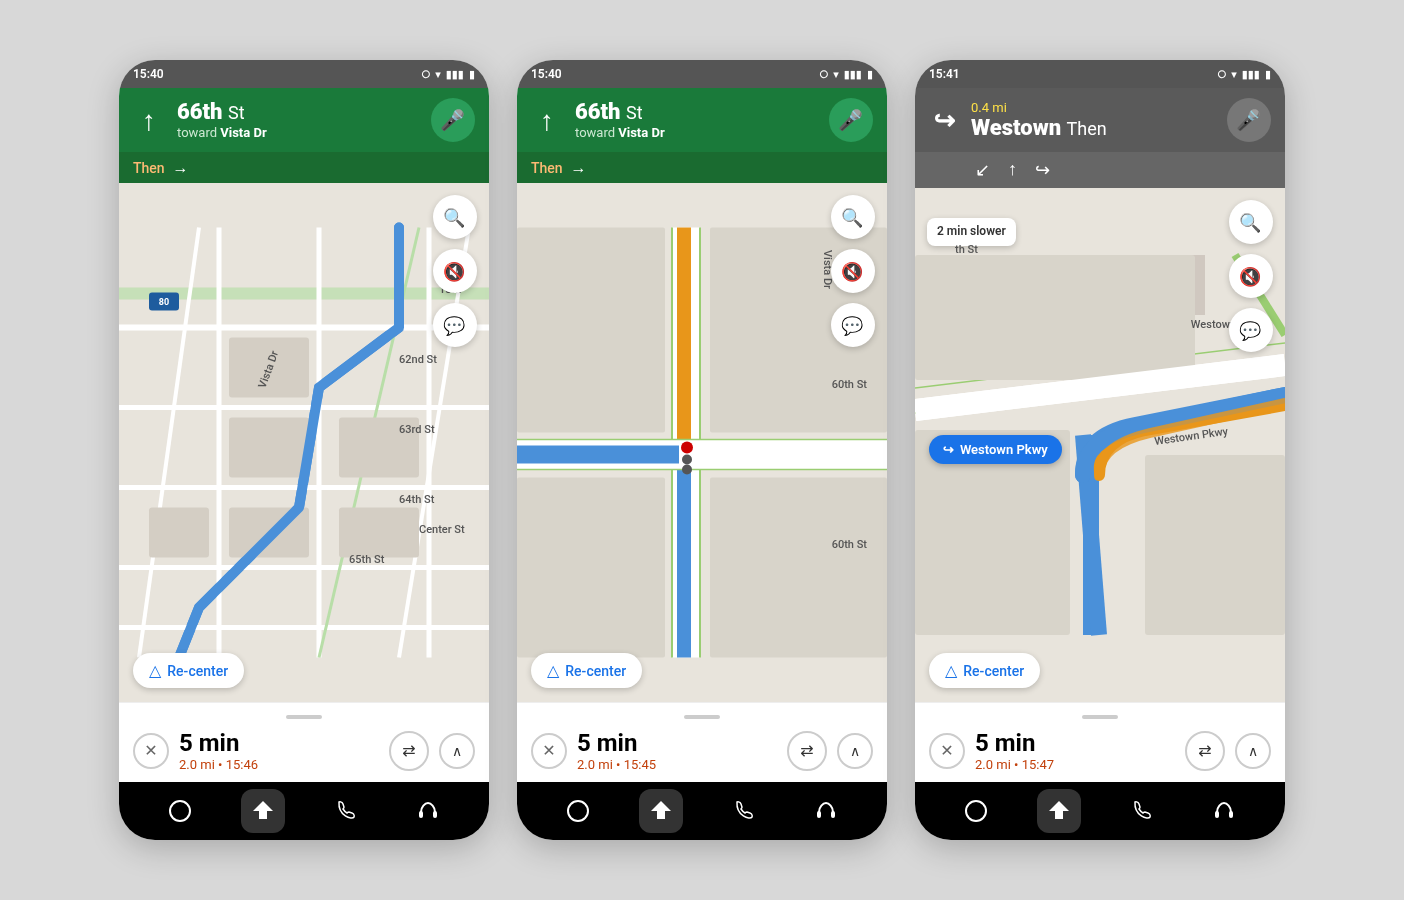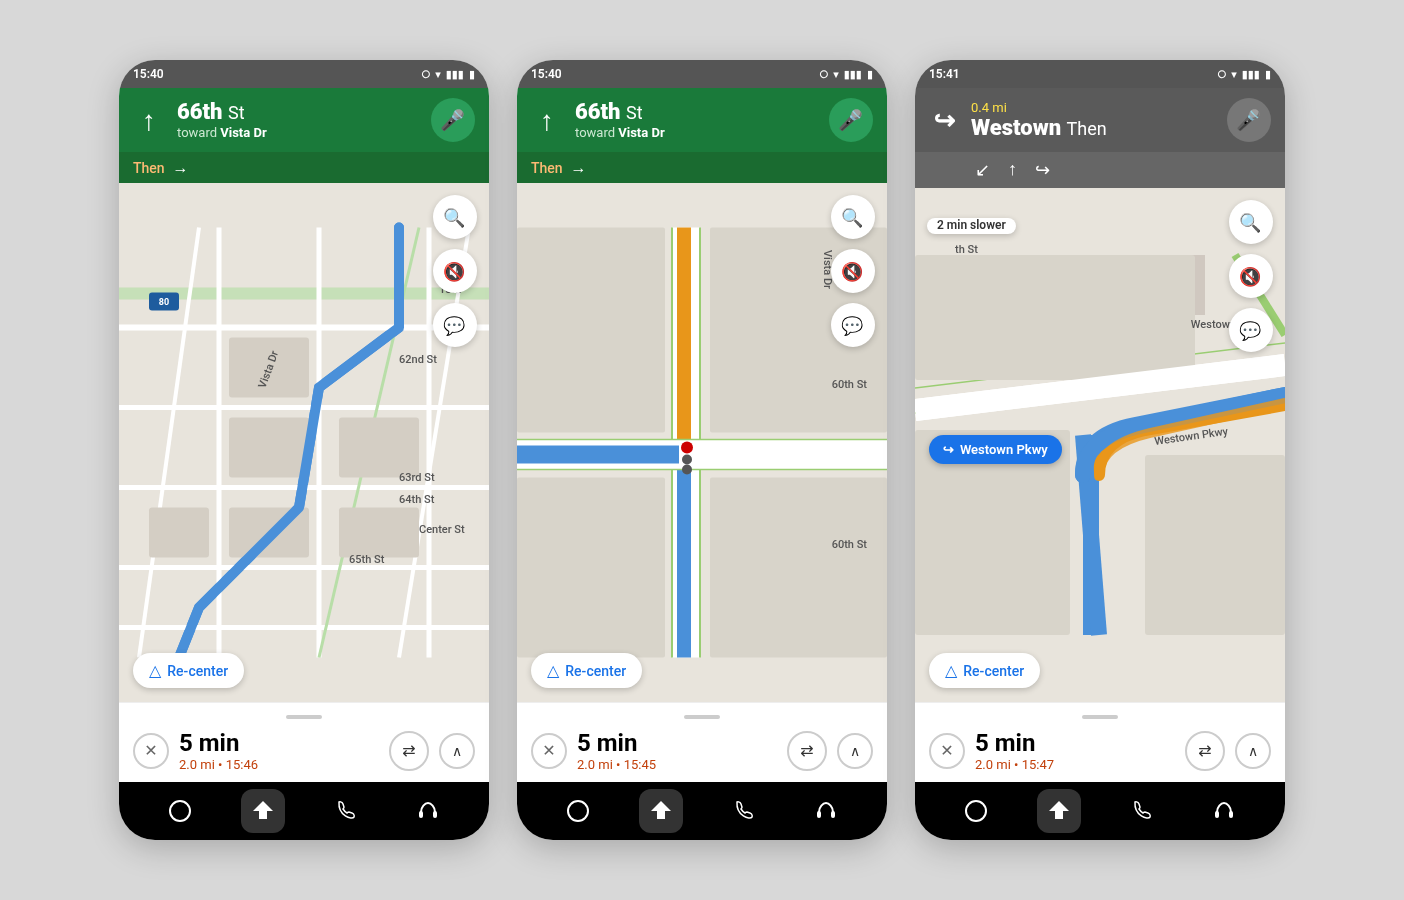--- a/index.html
+++ b/index.html
@@ -259,21 +259,21 @@
       color: #1a73e8;
     }
 
     
     .slower-badge {
       position: absolute;
       top: 30px;
       left: 12px;
       background: #fff;
       border-radius: 8px;
-      padding: 0 10px;
+      padding: 6px 10px;
       font-size: 12px;
       font-weight: 600;
       color: #333;
       box-shadow: 0 2px 6px rgba(0,0,0,0.2);
       text-align: center;
       line-height: 1.3;
     }
 
     
     .westown-badge {
@@ -467,21 +467,21 @@
         <rect x="220" y="280" width="80" height="50" fill="#d4cec4" rx="3"></rect>
         <rect x="30" y="280" width="60" height="50" fill="#d4cec4" rx="3"></rect>
 
         <path d="M280 0 L280 100 L200 160 L180 280 L80 380 L60 430" stroke="#4a90d9" stroke-width="10" fill="none" stroke-linecap="round" stroke-linejoin="round"></path>
 
         <rect x="30" y="65" width="30" height="18" rx="3" fill="#1e5c9e"></rect>
         <text x="45" y="77" text-anchor="middle" font-size="9" fill="#fff" font-weight="bold">80</text>
       </svg>
 
       <div class="street-label" style="top:170px; left:280px;">62nd St</div>
-      <div class="street-label" style="top:240px; left:280px;margin-top:48px;">63rd St</div>
+      <div class="street-label" style="top:240px; left:280px;">63rd St</div>
       <div class="street-label" style="top:310px; left:280px;">64th St</div>
       <div class="street-label" style="top:370px; left:230px;">65th St</div>
       <div class="street-label" style="top:180px; left:130px; transform:rotate(-70deg);">Vista Dr</div>
       <div class="street-label" style="top:100px; left:320px;">18th</div>
       <div class="street-label" style="top:340px; left:300px;">Center St</div>
     </div>
 
     <div class="map-buttons">
       <div class="map-btn">🔍</div>
       <div class="map-btn">🔇</div>

